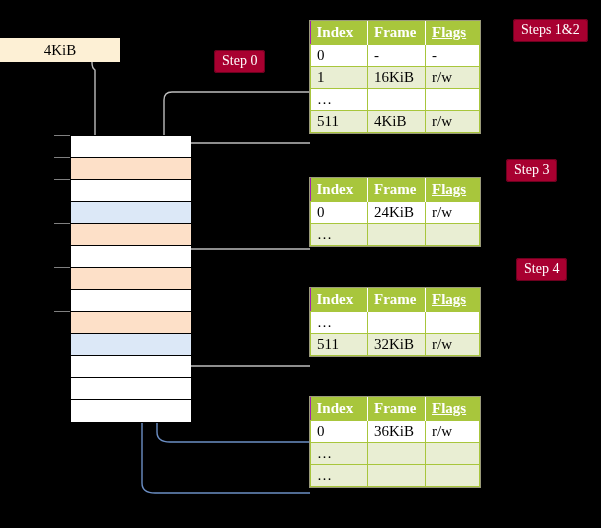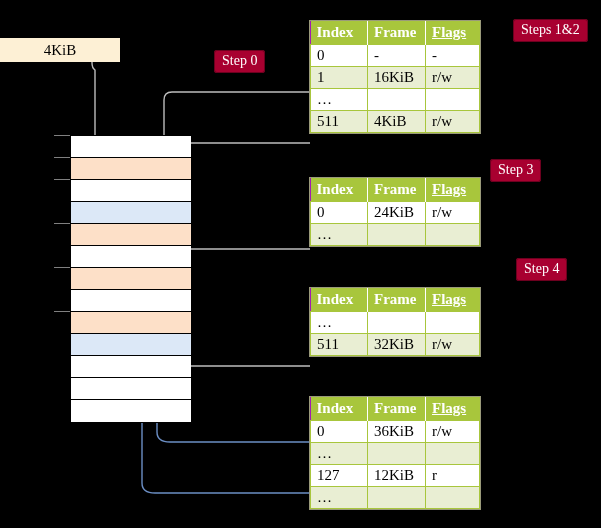--- a/index.html
+++ b/index.html
@@ -155,21 +155,21 @@
   <div class="kib-box" style="left:0px; top:38px; width:120px;">
     <span>4KiB</span>
   </div>
 
   <div class="badge" style="left:513px; top:19px;">
     <span>Steps 1&amp;2</span>
   </div>
   <div class="badge" style="left:188px; top:50px;margin-left:26px;">
     <span>Step 0</span>
   </div>
-  <div class="badge" style="left:490px; top:159px;">
+  <div class="badge" style="left:506px; top:159px;">
     <span>Step 3</span>
   </div>
   <div class="badge" style="left:516px; top:258px;">
     <span>Step 4</span>
   </div>
 
   <div id="memcol" style="left: 70px; top: 135px; width: 120px; height: 288px;">
       <div class="memrow white" style="top: 0px; width: 120px; height: 22px;"></div>
       <div class="memrow orange" style="top: 22px; width: 120px; height: 22px;"></div>
       <div class="memrow white" style="top: 44px; width: 120px; height: 22px;"></div>
@@ -291,25 +291,20 @@
           <tr>
             <td>0</td>
             <td>36KiB</td>
             <td>r/w</td>
           </tr>
           <tr class="alt">
             <td>…</td>
             <td></td>
             <td></td>
           </tr>
-          <tr>
-            <td>127</td>
-            <td>12KiB</td>
-            <td>r</td>
-          </tr>
           <tr class="alt">
             <td>…</td>
             <td></td>
             <td></td>
           </tr>
         </tbody>
       </table>
     </div>
 
 <div class="tick" style="top: 135px; left: 54px;"></div>

